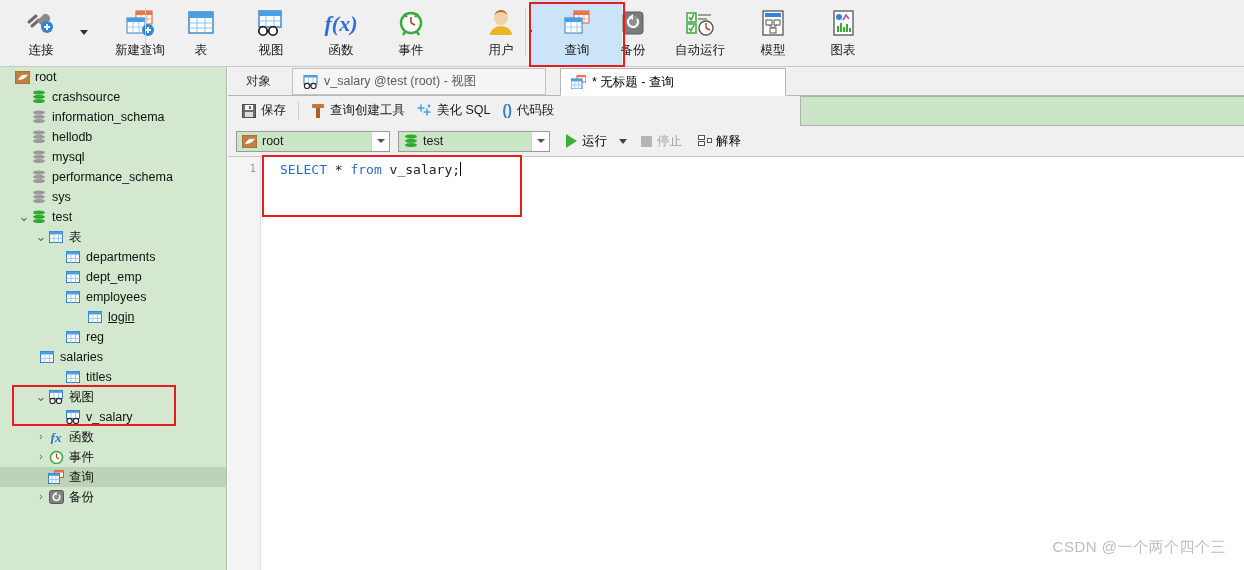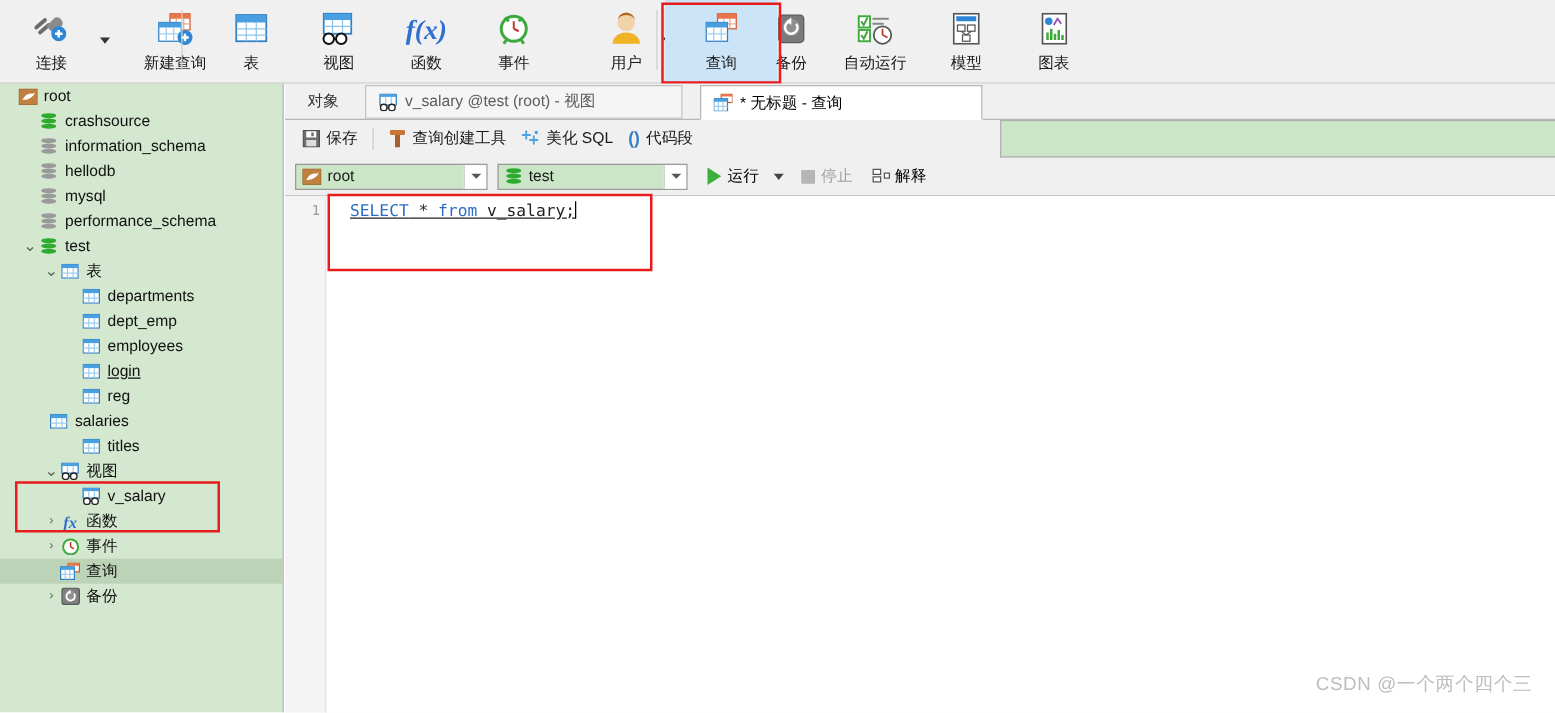--- a/index.html
+++ b/index.html
@@ -270,21 +270,20 @@
     background: #ffffff;
     padding: 4px 0 0 18px;
     box-sizing: border-box;
   }
   .codeline {
     font-family: "DejaVu Sans Mono", "Liberation Mono", monospace;
     font-size: 13px;
     line-height: 18px;
     white-space: pre;
     color: #222;
-    text-decoration: underline;
   }
   .kw { color: #2b6cc4; }
   .caret {
     display: inline-block;
     width: 1px;
     height: 14px;
     background: #000;
     vertical-align: -2px;
   }
 
@@ -591,20 +590,31 @@
         <span class="tree-icon">
           <svg width="14" height="14" viewBox="0 0 14 14">
             <ellipse cx="7" cy="2.5" rx="6" ry="2" fill="#9a9a9a"></ellipse>
             <ellipse cx="7" cy="6.8" rx="6" ry="2" fill="#9a9a9a"></ellipse>
             <ellipse cx="7" cy="11" rx="6" ry="2" fill="#9a9a9a"></ellipse>
           </svg>
         </span>
         <span class="tree-label">performance_schema</span>
       </div>
       <div class="tree-row" style="padding-left: 17px;">
+        <span class="twisty"></span>
+        <span class="tree-icon">
+          <svg width="14" height="14" viewBox="0 0 14 14">
+            <ellipse cx="7" cy="2.5" rx="6" ry="2" fill="#9a9a9a"></ellipse>
+            <ellipse cx="7" cy="6.8" rx="6" ry="2" fill="#9a9a9a"></ellipse>
+            <ellipse cx="7" cy="11" rx="6" ry="2" fill="#9a9a9a"></ellipse>
+          </svg>
+        </span>
+        <span class="tree-label">sys</span>
+      </div>
+      <div class="tree-row" style="padding-left: 17px;">
         <span class="twisty" style="font-size: 13px; line-height: 8px;">⌄</span>
         <span class="tree-icon">
           <svg width="14" height="14" viewBox="0 0 14 14">
             <ellipse cx="7" cy="2.5" rx="6" ry="2" fill="#2eaa2e"></ellipse>
             <ellipse cx="7" cy="6.8" rx="6" ry="2" fill="#2eaa2e"></ellipse>
             <ellipse cx="7" cy="11" rx="6" ry="2" fill="#2eaa2e"></ellipse>
           </svg>
         </span>
         <span class="tree-label">test</span>
       </div>
@@ -653,21 +663,21 @@
           <svg width="14" height="12" viewBox="0 0 14 12">
             <rect x="0.5" y="0.5" width="13" height="11" fill="#fff" stroke="#2f7fc4"></rect>
             <rect x="0.5" y="0.5" width="13" height="3" fill="#4a9fe0"></rect>
             <line x1="5" y1="3.5" x2="5" y2="11.5" stroke="#9ecdf0"></line>
             <line x1="9.5" y1="3.5" x2="9.5" y2="11.5" stroke="#9ecdf0"></line>
             <line x1="0.5" y1="7.5" x2="13.5" y2="7.5" stroke="#9ecdf0"></line>
           </svg>
         </span>
         <span class="tree-label">employees</span>
       </div>
-      <div class="tree-row" style="padding-left: 51px; text-decoration: underline;">
+      <div class="tree-row" style="padding-left: 73px; text-decoration: underline;">
         <span class="twisty"></span>
         <span class="tree-icon">
           <svg width="14" height="12" viewBox="0 0 14 12">
             <rect x="0.5" y="0.5" width="13" height="11" fill="#fff" stroke="#2f7fc4"></rect>
             <rect x="0.5" y="0.5" width="13" height="3" fill="#4a9fe0"></rect>
             <line x1="5" y1="3.5" x2="5" y2="11.5" stroke="#9ecdf0"></line>
             <line x1="9.5" y1="3.5" x2="9.5" y2="11.5" stroke="#9ecdf0"></line>
             <line x1="0.5" y1="7.5" x2="13.5" y2="7.5" stroke="#9ecdf0"></line>
           </svg>
         </span>

